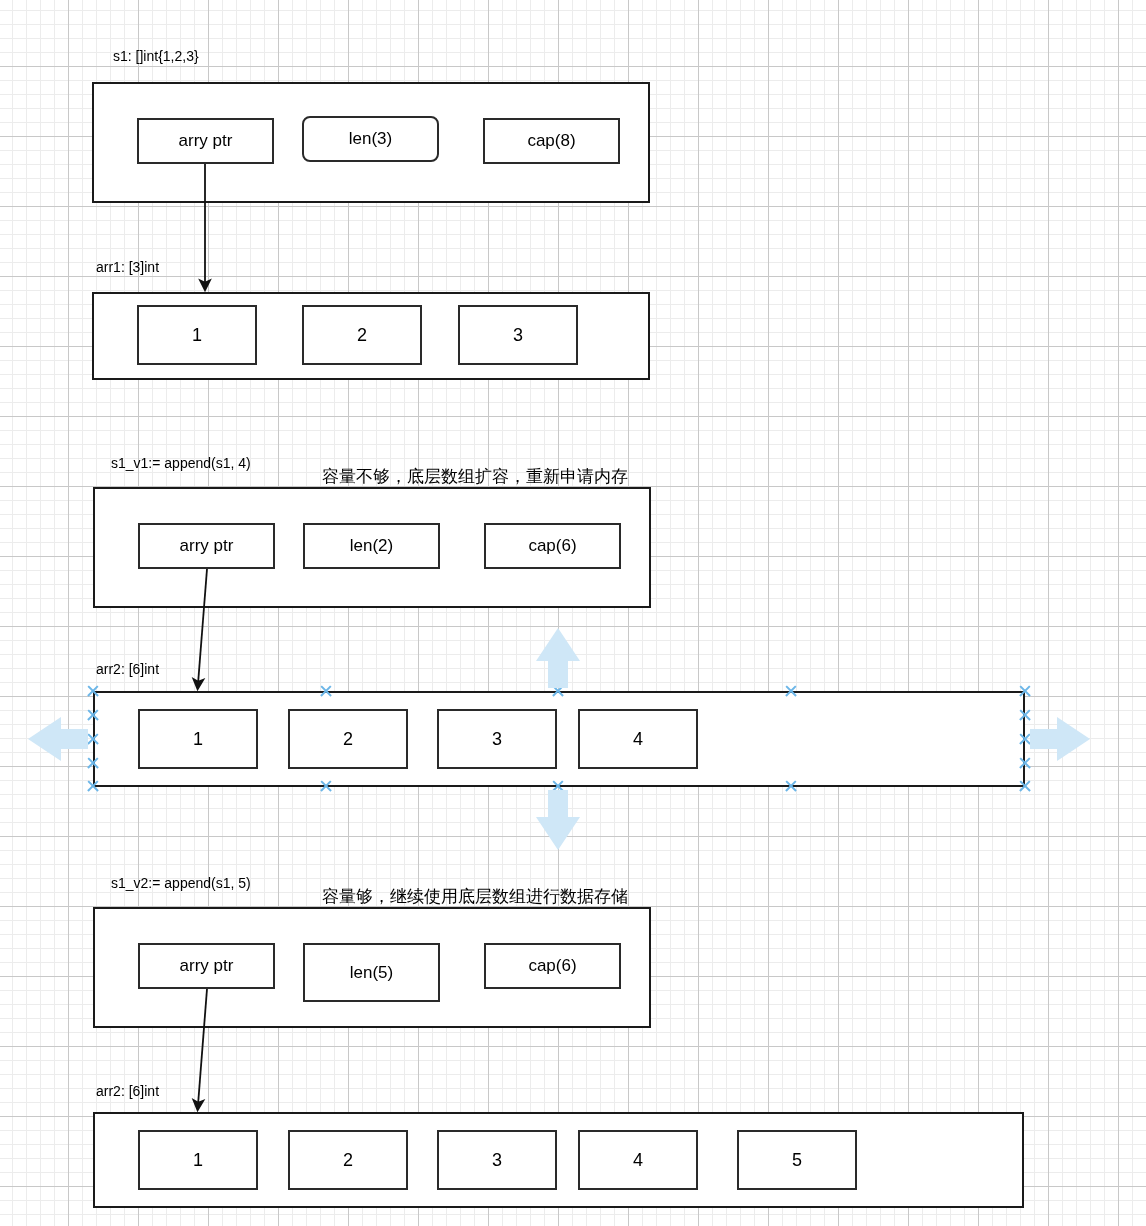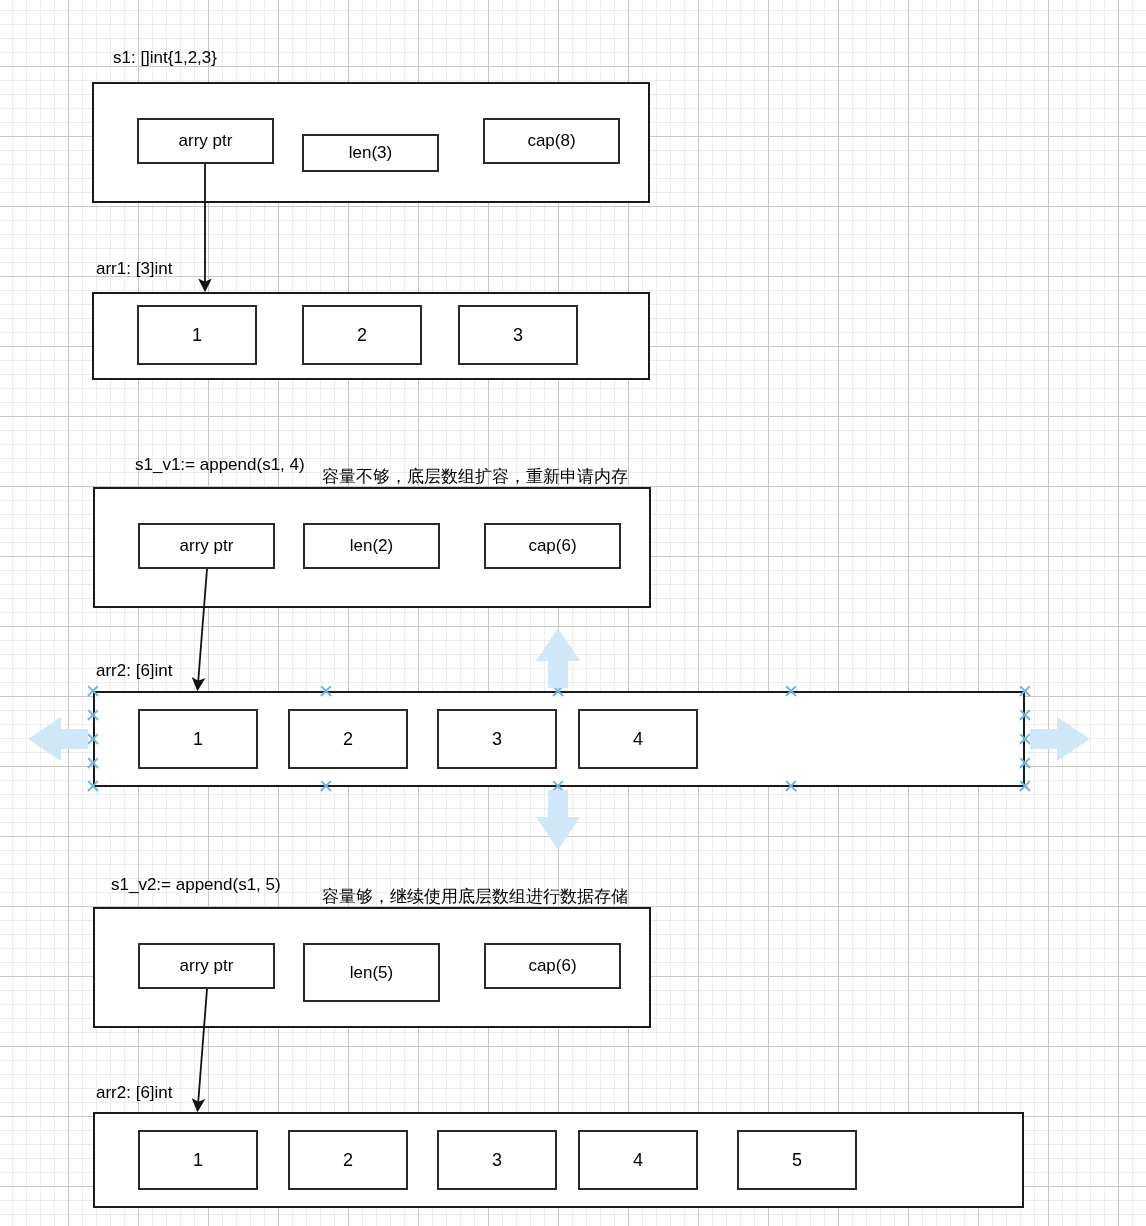--- a/index.html
+++ b/index.html
@@ -25,21 +25,21 @@
       70px 70px,
       70px 70px,
       14px 14px,
       14px 14px;
     background-position: -2px -4px, -2px -4px, -2px -4px, -2px -4px;
   }
 
   
   .label {
     position: absolute;
-    font-size: 17px;
+    font-size: 14px;
     color: #000000;
     white-space: nowrap;
     line-height: 1;
   }
   .cn-label {
     position: absolute;
     font-size: 17px;
     color: #000000;
     white-space: nowrap;
     line-height: 1;
@@ -98,32 +98,32 @@
 </head>
 <body>
 
 <div id="canvas">
 
   <div class="label" style="left:113px; top:49px;">s1: []int{1,2,3}</div>
 
   <div class="outer-box" style="left:92px; top:82px; width:558px; height:121px;"></div>
 
   <div class="cell" style="left:137px; top:118px; width:137px; height:46px;">arry ptr</div>
-  <div class="cell" style="left:302px; top:134px; width:137px; height:38px;">len(3)</div>
+  <div class="cell" style="left:302px; top:116px; width:137px; height:46px;border-radius:8px;">len(3)</div>
   <div class="cell" style="left:483px; top:118px; width:137px; height:46px;">cap(8)</div>
 
   <div class="label" style="left:96px; top:260px;">arr1: [3]int</div>
 
   <div class="outer-box" style="left:92px; top:292px; width:558px; height:88px;"></div>
 
   <div class="cell num" style="left:137px; top:305px; width:120px; height:60px;">1</div>
   <div class="cell num" style="left:302px; top:305px; width:120px; height:60px;">2</div>
   <div class="cell num" style="left:458px; top:305px; width:120px; height:60px;">3</div>
 
-  <div class="label" style="left:111px; top:456px;margin-left:24px;">s1_v1:= append(s1, 4)</div>
+  <div class="label" style="left:111px; top:456px;">s1_v1:= append(s1, 4)</div>
   <div class="cn-label" style="left:322px; top:455px;">容量不够，底层数组扩容，重新申请内存</div>
 
   <div class="outer-box" style="left:93px; top:487px; width:558px; height:121px;"></div>
 
   <div class="cell" style="left:138px; top:523px; width:137px; height:46px;">arry ptr</div>
   <div class="cell" style="left:303px; top:523px; width:137px; height:46px;">len(2)</div>
   <div class="cell" style="left:484px; top:523px; width:137px; height:46px;">cap(6)</div>
 
   <div class="label" style="left:96px; top:662px;">arr2: [6]int</div>
 

